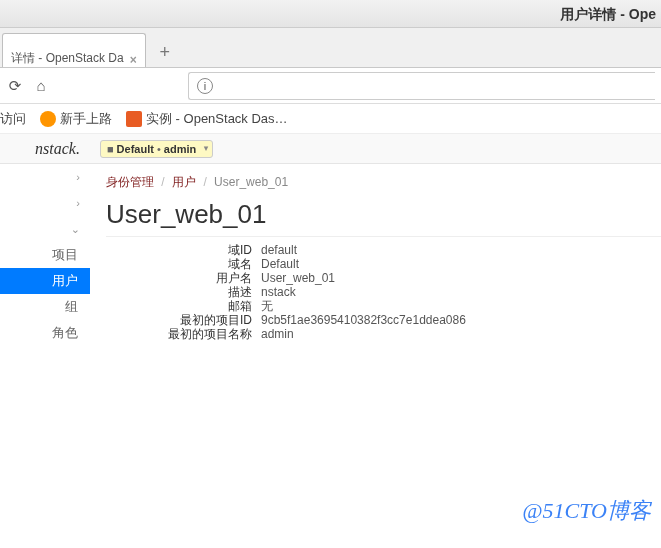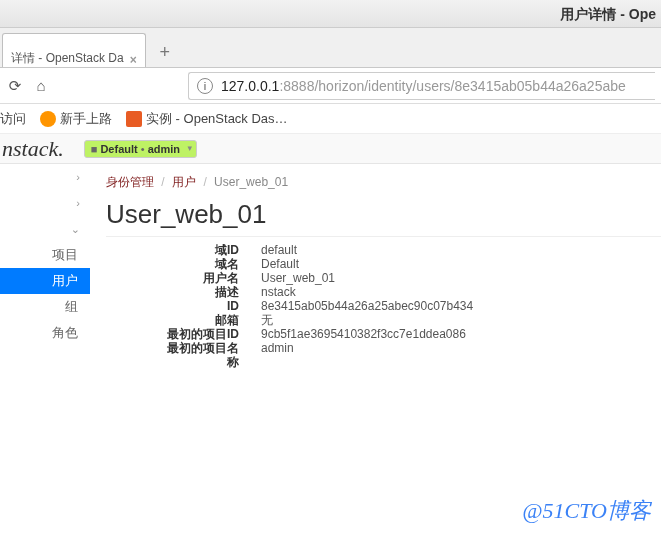--- a/index.html
+++ b/index.html
@@ -15,22 +15,22 @@
   .nav-icn { color: #555; font-size: 15px; width: 18px; text-align: center; cursor: pointer; }
   .url-field { flex: 1; height: 28px; margin-left: 130px; border: 1px solid #ccc; border-right: none; border-radius: 3px 0 0 3px; background: #fff; display: flex; align-items: center; padding: 0 8px; font-size: 14px; color: #333; overflow: hidden; white-space: nowrap; }
   .url-field .info-icn { width: 16px; height: 16px; border: 1px solid #888; border-radius: 50%; display: flex; align-items: center; justify-content: center; font-size: 11px; color: #555; margin-right: 8px; flex-shrink: 0; }
   .url-field .auth { color: #222; font-weight: 500; }
   .url-field .rest { color: #999; }
   .bookmarks { height: 30px; display: flex; align-items: center; gap: 14px; border-bottom: 1px solid #eee; font-size: 13px; color: #444; }
   .bm-item { display: flex; align-items: center; gap: 4px; cursor: pointer; white-space: nowrap; }
   .bm-icn { width: 16px; height: 16px; background: #e85c24; border-radius: 2px; display: inline-block; }
   .bm-icn.ff { background: #ff9500; border-radius: 50%; }
   .topbar { height: 30px; background: #f9f9f9; display: flex; align-items: center; border-bottom: 1px solid #e5e5e5; padding-left: 2px; }
-  .brand { font-family: Georgia, serif; font-style: italic; font-size: 22px; color: #333; font-weight: normal; margin-right: 20px; }
-  .domain-dd { font-size: 11px; color: #666; background: #bef264; border: 1px solid #ccc; border-radius: 3px; padding: 2px 16px 2px 6px; position: relative; cursor: pointer; }
+  .brand { font-family: Georgia, serif; font-style: italic; font-size: 16px; color: #333; font-weight: normal; margin-right: 20px; margin-left: 33px; }
+  .domain-dd { font-size: 11px; color: #666; background: #fef9c3; border: 1px solid #ccc; border-radius: 3px; padding: 2px 16px 2px 6px; position: relative; cursor: pointer; }
   .domain-dd::after { content: "▾"; position: absolute; right: 4px; top: 2px; font-size: 9px; color: #888; }
   .domain-dd .bold { font-weight: 600; color: #333; }
   .app-body { display: flex; height: calc(100% - 164px); }
   .sidebar { width: 90px; background: #fff; display: flex; flex-direction: column; font-size: 13px; }
   .side-head { height: 26px; display: flex; align-items: center; justify-content: flex-end; padding-right: 10px; color: #888; cursor: pointer; }
   .side-chev { font-size: 11px; color: #999; }
   .side-item { height: 26px; display: flex; align-items: center; justify-content: flex-end; padding-right: 12px; color: #666; cursor: pointer; }
   .side-item.active { background: #0d6efd; background: #428bca; background: #0a7dff; color: #fff; }
   .side-item.active { background: #007bff; background: #5bc0de; background: #0d8aee; }
   .side-item.active { background: #428bca; }
@@ -39,21 +39,21 @@
   .side-item.active { background:#007bff; }
   .main { flex: 1; padding: 6px 0 0 16px; overflow: hidden; }
   .breadcrumb { font-size: 12px; color: #888; padding: 4px 0; }
   .breadcrumb .link { color: #7f1d1d; cursor: pointer; }
   .breadcrumb .sep { margin: 0 4px; color: #bbb; }
   .breadcrumb .last { color: #888; }
   h1.page-title { font-size: 26px; font-weight: 500; color: #333; margin: 4px 0 6px; }
   .hr { height: 1px; background: #eee; margin: 4px 0 6px; width: 100%; }
   dl.props { margin-left: 55px; }
   dl.props .row { display: flex; font-size: 12px; line-height: 14px; margin-bottom: 0; }
-  dl.props dt { width: 100px; text-align: right; font-weight: bold; color: #333; padding-right: 22px; }
+  dl.props dt { width: 100px; text-align: right; font-weight: normal; color: #333; padding-right: 9px; }
   dl.props dd { color: #555; word-break: break-all; }
   .watermark { position: fixed; bottom: 22px; right: 10px; font-style: italic; font-size: 22px; color: #3b82f6; font-family: Georgia, serif; }
 </style>
 </head>
 <body>
 
 <div class="window-title">用户详情 - Ope</div>
 
 <div class="tabstrip">
   <div class="tab">
@@ -63,21 +63,20 @@
   <div class="newtab">+</div>
 </div>
 
 <div class="navbar">
   <div class="nav-icons">
     <span class="nav-icn">⟳</span>
     <span class="nav-icn">⌂</span>
   </div>
   <div class="url-field">
     <span class="info-icn">i</span>
-    <span><span class="auth">127.0.0.1</span><span class="rest">:8888/horizon/identity/users/8e3415ab05b44a26a25abe</span></span>
   </div>
 </div>
 
 <div class="bookmarks">
   <div class="bm-item">
       <span>访问</span>
     </div>
   <div class="bm-item">
       <span class="bm-icn ff"></span>
       <span>新手上路</span>
@@ -143,24 +142,20 @@
         </div>
       <div class="row">
           <dt>用户名</dt>
           <dd>User_web_01</dd>
         </div>
       <div class="row">
           <dt>描述</dt>
           <dd>nstack</dd>
         </div>
       <div class="row">
-          <dt>ID</dt>
-          <dd>8e3415ab05b44a26a25abec90c07b434</dd>
-        </div>
-      <div class="row">
           <dt>邮箱</dt>
           <dd>无</dd>
         </div>
       <div class="row">
           <dt>最初的项目ID</dt>
           <dd>9cb5f1ae3695410382f3cc7e1ddea086</dd>
         </div>
       <div class="row">
           <dt>最初的项目名称</dt>
           <dd>admin</dd>

